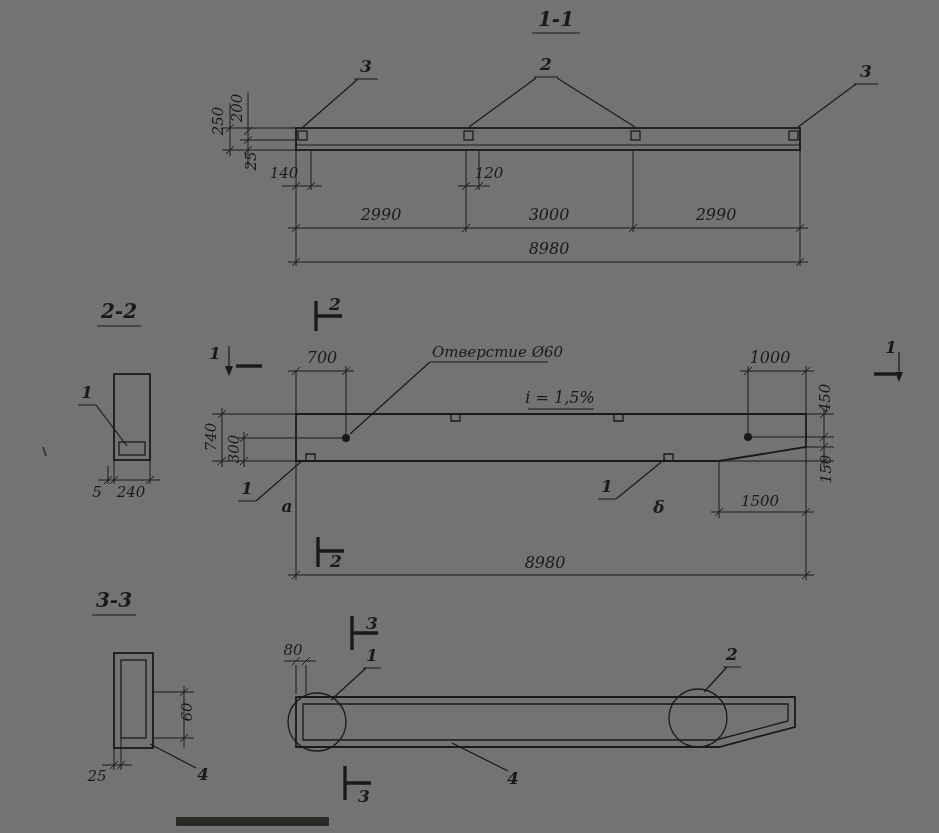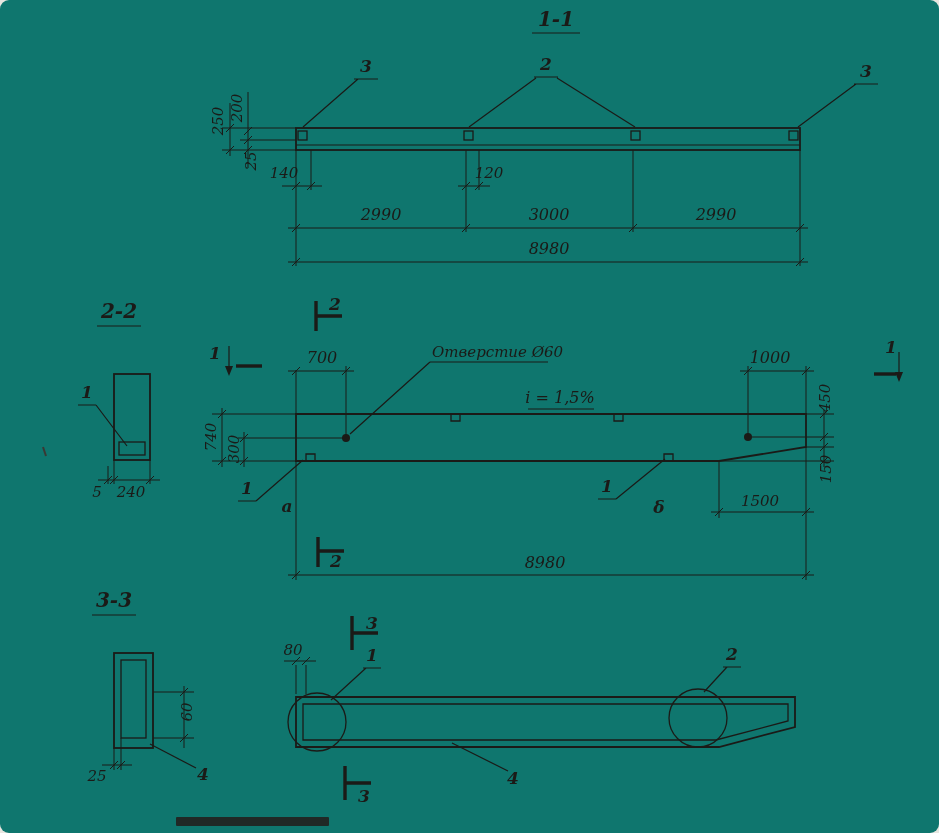--- a/index.html
+++ b/index.html
@@ -1,21 +1,20 @@
 <!DOCTYPE html>
 <html><head>
 <meta charset="utf-8">
 <style>
   html,body{margin:0;padding:0;background:#e8e6e0;}
   .sheet{
     position:relative;
     width:939px;height:833px;
-    background:#0f766e;
+    background:#737373;
     overflow:hidden;
-    border-radius:9px;
   }
   svg{display:block;}
   svg text{
     font-family:"DejaVu Serif","Liberation Serif",serif;
     font-style:italic;
     fill:#1b1a17;
   }
   .t-title{font-size:20px;font-weight:bold;}
   .t-dim{font-size:16px;}
   .t-dim-s{font-size:15px;}

